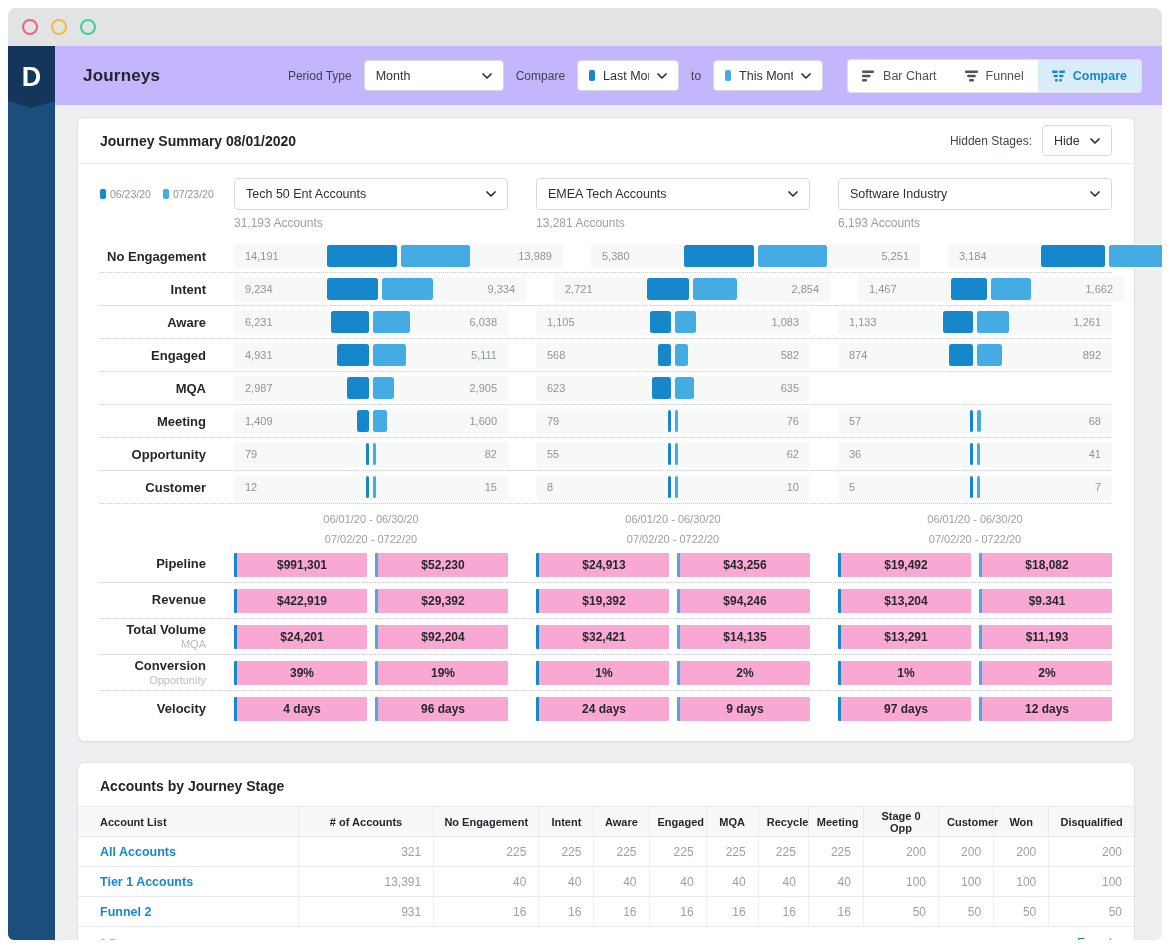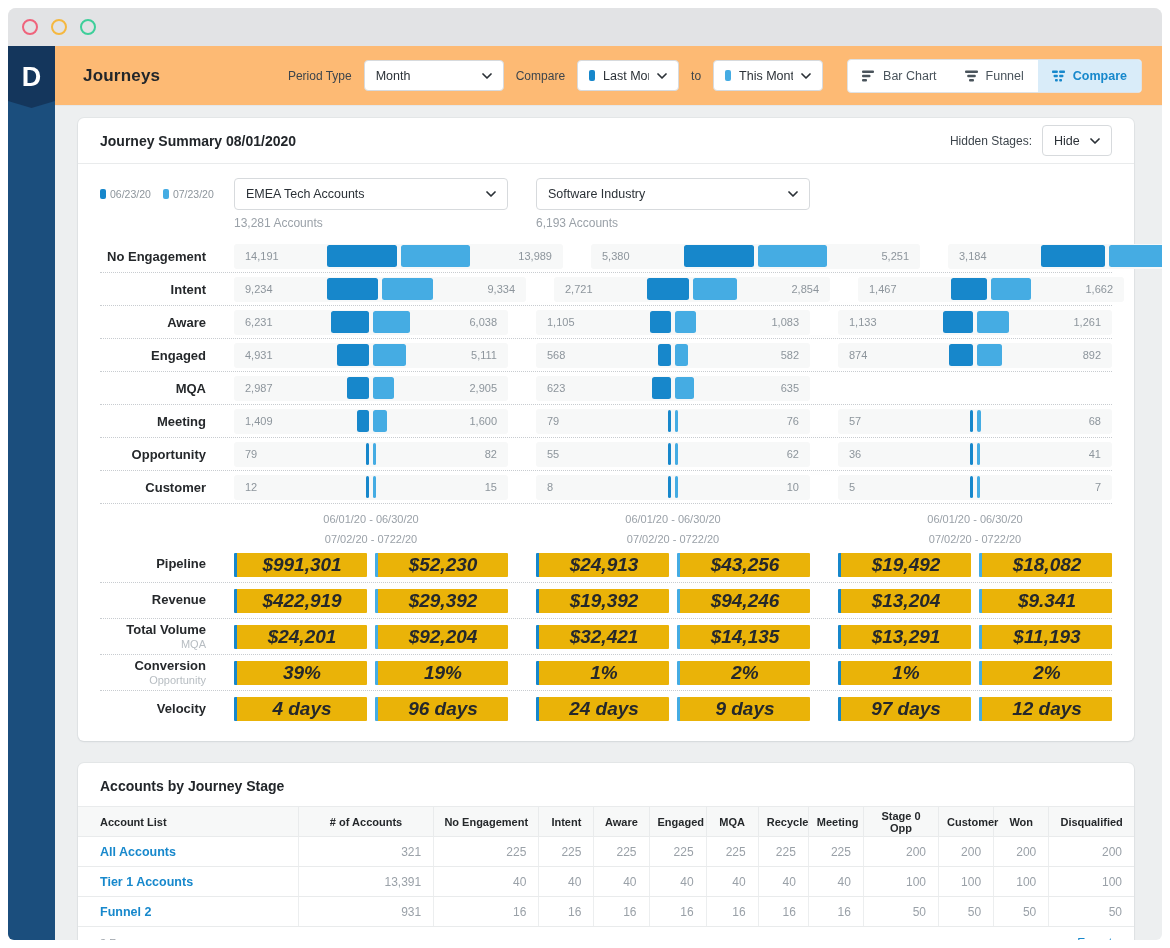--- a/index.html
+++ b/index.html
@@ -20,21 +20,21 @@
   .app { flex:1; display:flex; min-height:0; }
 
   
   .sidebar { width:47px; flex:none; background:#1b4e7d; display:flex; flex-direction:column; }
   .logo { height:62px; background:#14365c; color:#fff; display:flex; align-items:center; justify-content:center;
           font-size:27px; font-weight:bold; clip-path:polygon(0 0,100% 0,100% calc(100% - 7px),50% 100%,0 calc(100% - 7px)); }
 
   .main { flex:1; display:flex; flex-direction:column; min-width:0; }
 
   
-  .page-header { height:60px; background:#fdba74; border-bottom:1px solid #e5e7e8; display:flex; align-items:center;
+  .page-header { height:60px; background:#c4b5fd; border-bottom:1px solid #e5e7e8; display:flex; align-items:center;
                  padding:0 20px 0 28px; flex:none; }
   .page-title { font-size:17px; font-weight:bold; color:#22262a; letter-spacing:.2px; }
   .header-controls { margin-left:auto; display:flex; align-items:center; gap:12px; }
   .ctl-label { font-size:12px; color:#3d454c; }
   .select { display:flex; align-items:center; gap:8px; height:31px; padding:0 11px; background:#fff;
             border:1px solid #d7dadd; border-radius:4px; font-size:12.5px; color:#2b3137; cursor:pointer; }
   .select .select-value { flex:1; white-space:nowrap; overflow:hidden; }
   .select .chev { display:flex; align-items:center; color:#2b3137; }
   .sel-month { width:140px; }
   .sel-from  { width:102px; }
@@ -86,22 +86,22 @@
   
   .dates-row { padding:9px 0 2px; }
   .dates-cell { display:flex; gap:8px;flex-direction:column; }
   .date-range { flex:1; text-align:center; font-size:11px; color:#9aa1a8; }
   .metric-row { height:36px; align-items:center; border-bottom:1px dotted #c8ccd0; }
   .metric-row:last-child { border-bottom:none; }
   .metric-label { text-align:right; line-height:1.15; }
   .ml-main { font-size:13px; font-weight:bold; color:#25282b; }
   .ml-sub  { font-size:11px; color:#b7bdc2; }
   .metric-cell { display:flex; gap:8px; }
-  .mbox { flex:1; height:24px; background:#eab308; display:flex; align-items:center; justify-content:center;
-          font-size:19px; font-weight:bold; color:#25282b; border-left:3px solid; border-radius:1px;font-style:italic; }
+  .mbox { flex:1; height:24px; background:#f9a8d4; display:flex; align-items:center; justify-content:center;
+          font-size:12px; font-weight:bold; color:#25282b; border-left:3px solid; border-radius:1px; }
   .mbox.p1 { border-left-color:#1787cb; }
   .mbox.p2 { border-left-color:#45ace3; }
 
   
   .accounts-card { margin-top:22px; }
   .card-title-row { padding:15px 22px 12px; }
   table { width:100%; border-collapse:collapse; table-layout:fixed; }
   th { background:#f7f8f8; font-size:11px; font-weight:bold; color:#25282b; height:30px;
        border:1px solid #e9ebec; border-left:none; text-align:center; padding:0 8px;margin-top:35px; }
   th.th-first { text-align:left; padding-left:22px; }
@@ -232,20 +232,31 @@
               <div class="grid selector-row" id="selector-row">
                   <div class="legend">
                     <span class="legend-item">
                       <span class="chip" style="background: rgb(23, 135, 203);"></span>
                       <span class="legend-label">06/23/20</span>
                     </span>
                     <span class="legend-item">
                       <span class="chip" style="background: rgb(69, 172, 227);"></span>
                       <span class="legend-label">07/23/20</span>
                     </span>
+                  </div>
+                  <div class="segment-cell">
+                    <div class="select seg-select">
+                      <span class="select-value">Tech 50 Ent Accounts</span>
+                      <span class="chev">
+                        <svg width="10" height="6" viewBox="0 0 10 6">
+                          <path d="M1 1l4 4 4-4" fill="none" stroke="currentColor" stroke-width="1.7" stroke-linecap="round" stroke-linejoin="round"></path>
+                        </svg>
+                      </span>
+                    </div>
+                    <div class="seg-count">31,193 Accounts</div>
                   </div>
                   <div class="segment-cell">
                     <div class="select seg-select">
                       <span class="select-value">EMEA Tech Accounts</span>
                       <span class="chev">
                         <svg width="10" height="6" viewBox="0 0 10 6">
                           <path d="M1 1l4 4 4-4" fill="none" stroke="currentColor" stroke-width="1.7" stroke-linecap="round" stroke-linejoin="round"></path>
                         </svg>
                       </span>
                     </div>

